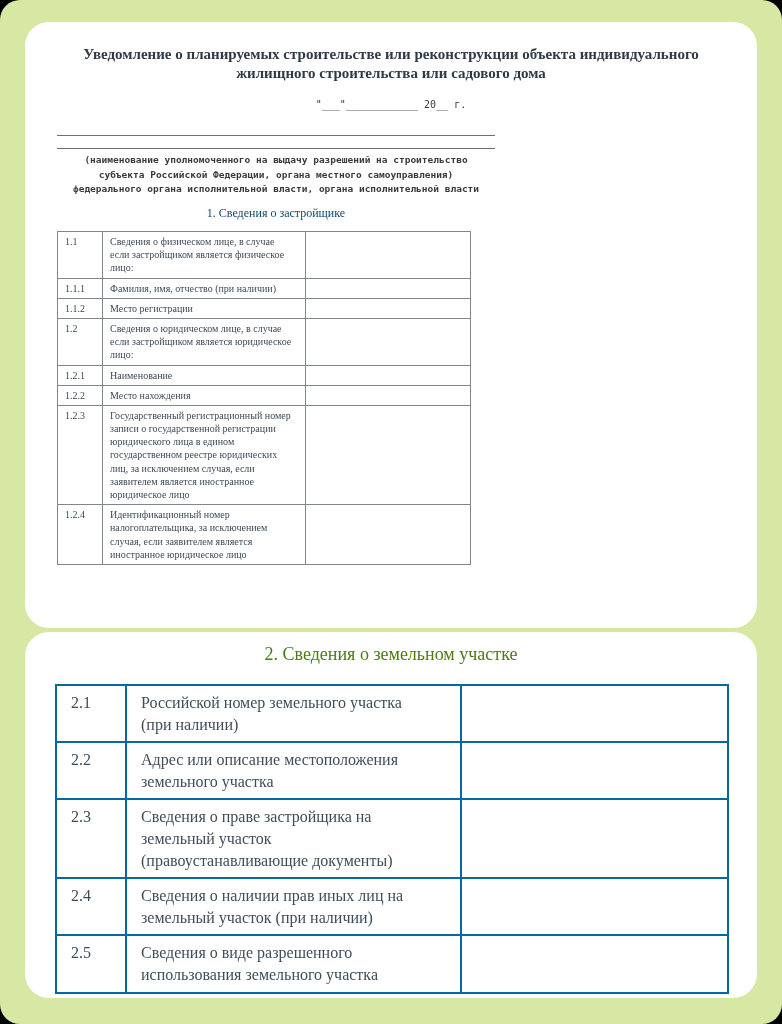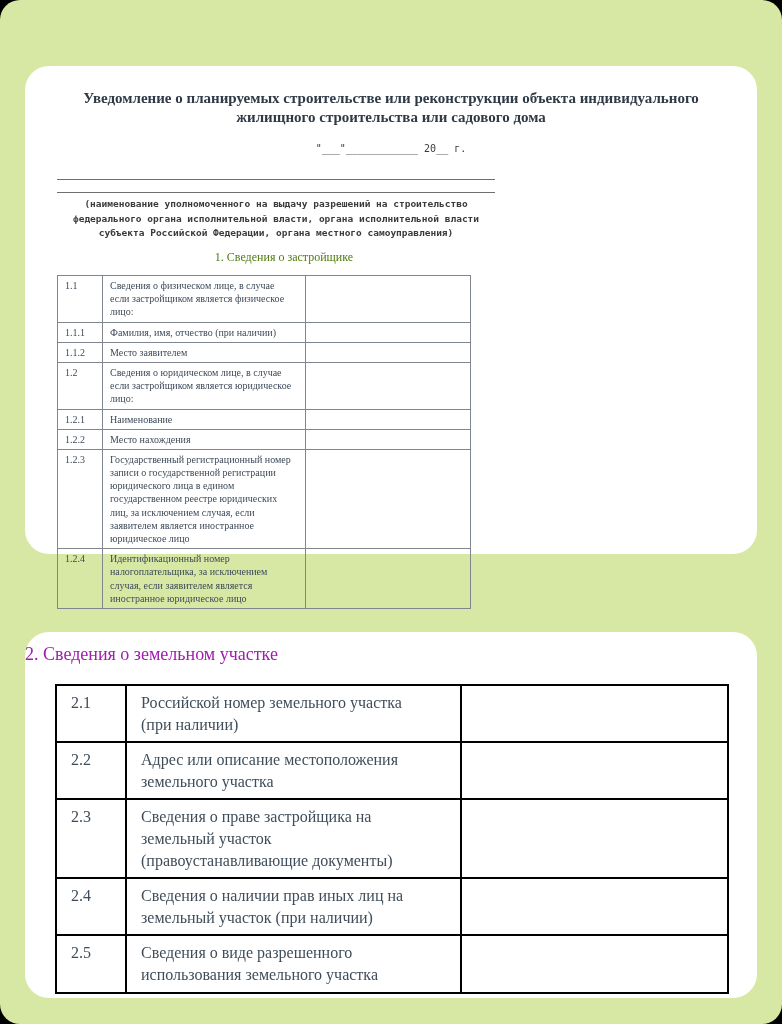--- a/index.html
+++ b/index.html
@@ -13,21 +13,21 @@
     position: absolute; left: 0; top: 0;
     width: 782px; height: 1024px;
     background: #d7e8a4;
     border-radius: 20px;
   }
   .card {
     position: absolute;
     background: #ffffff;
     border-radius: 24px;
   }
-  .card-notice { left: 25px; top: 22px; width: 732px; height: 488px; margin-top: 44px; }
+  .card-notice { left: 25px; top: 22px; width: 732px; height: 606px; }
   .card-land   { left: 25px; top: 632px; width: 732px; height: 366px; }
 
   
   .doc-title {
     position: absolute; left: 56px; top: 23px; width: 620px;
     text-align: center;
     font-weight: bold;
     font-size: 15px; line-height: 1.26;
     color: #2f3a47;
   }
@@ -47,53 +47,53 @@
   .ruled-line-2 { top: 126px; }
   .authority-caption {
     position: absolute; left: 14px; top: 131px; width: 474px;
     text-align: center;
     font-family: "DejaVu Sans Mono", "Liberation Mono", monospace;
     font-size: 9.5px; line-height: 1.55;
     color: #3a3a3a;
     font-weight: bold;
   }
   .section1-heading {
-    position: absolute; left: 40px; top: 184px; width: 438px;
+    position: absolute; left: 32px; top: 184px; width: 438px;
     text-align: center;
     font-size: 12px;
-    color: #4d7c0f;
+    color: #0c4a6e;
   }
   table { border-collapse: collapse; table-layout: fixed; }
   .table1 {
     position: absolute; left: 32px; top: 209px; width: 413px;
   }
   .table1 td {
     border: 1px solid #80868d;
     vertical-align: top;
     font-size: 10px; line-height: 1.32;
     color: #3d4a58;
     padding: 3px 7px 3px 7px;
   }
   .table1 .col-num { width: 45px; }
   .table1 .col-label { width: 203px; }
   .table1 .col-value { width: 165px; }
   .table1 td.cell-label { padding-right: 10px; }
 
   
   .section2-heading {
     position: absolute; left: 0; top: 12px; width: 732px;
-    text-align: left;
+    text-align: center;
     font-size: 18px;
-    color: #a21caf;
+    color: #4d7c0f;
   }
   .table2 {
     position: absolute; left: 30px; top: 52px; width: 672px;
   }
   .table2 td {
-    border: 2px solid #000000;
+    border: 2px solid #0369a1;
     vertical-align: top;
     font-size: 16px; line-height: 1.35;
     color: #3f4d5a;
     padding: 6px 14px;
   }
   .table2 .col-num { width: 70px; }
   .table2 .col-label { width: 335px; }
   .table2 .col-value { width: 267px; }
   .table2 td.cell-label { padding-right: 40px; }
 </style>
@@ -106,22 +106,22 @@
 
     <div class="doc-title">Уведомление о планируемых строительстве или реконструкции объекта индивидуального жилищного строительства или садового дома</div>
 
     <div class="date-line">"___"____________ 20__ г.</div>
 
     <div class="ruled-line ruled-line-1"></div>
     <div class="ruled-line ruled-line-2"></div>
 
     <div class="authority-caption">
       <div>(наименование уполномоченного на выдачу разрешений на строительство</div>
+      <div>субъекта Российской Федерации, органа местного самоуправления)</div>
       <div>федерального органа исполнительной власти, органа исполнительной власти</div>
-      <div>субъекта Российской Федерации, органа местного самоуправления)</div>
     </div>
 
     <div class="section1-heading">1. Сведения о застройщике</div>
 
     <table class="table1">
       <colgroup>
           <col class="col-num">
           <col class="col-label">
           <col class="col-value">
         </colgroup>
@@ -131,21 +131,21 @@
           <td class="cell-label">Сведения о физическом лице, в случае если застройщиком является физическое лицо:</td>
           <td class="cell-value"></td>
         </tr>
         <tr>
           <td class="cell-num">1.1.1</td>
           <td class="cell-label">Фамилия, имя, отчество (при наличии)</td>
           <td class="cell-value"></td>
         </tr>
         <tr>
           <td class="cell-num">1.1.2</td>
-          <td class="cell-label">Место заявителем</td>
+          <td class="cell-label">Место регистрации</td>
           <td class="cell-value"></td>
         </tr>
         <tr>
           <td class="cell-num">1.2</td>
           <td class="cell-label">Сведения о юридическом лице, в случае если застройщиком является юридическое лицо:</td>
           <td class="cell-value"></td>
         </tr>
         <tr>
           <td class="cell-num">1.2.1</td>
           <td class="cell-label">Наименование</td>

